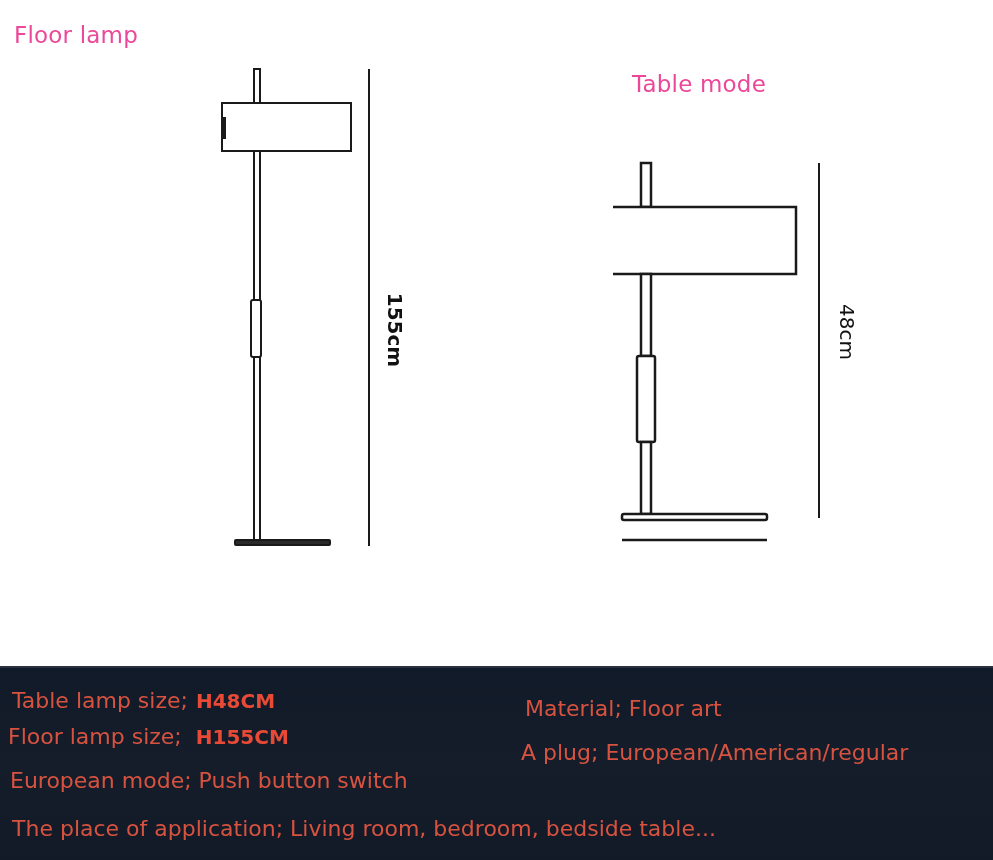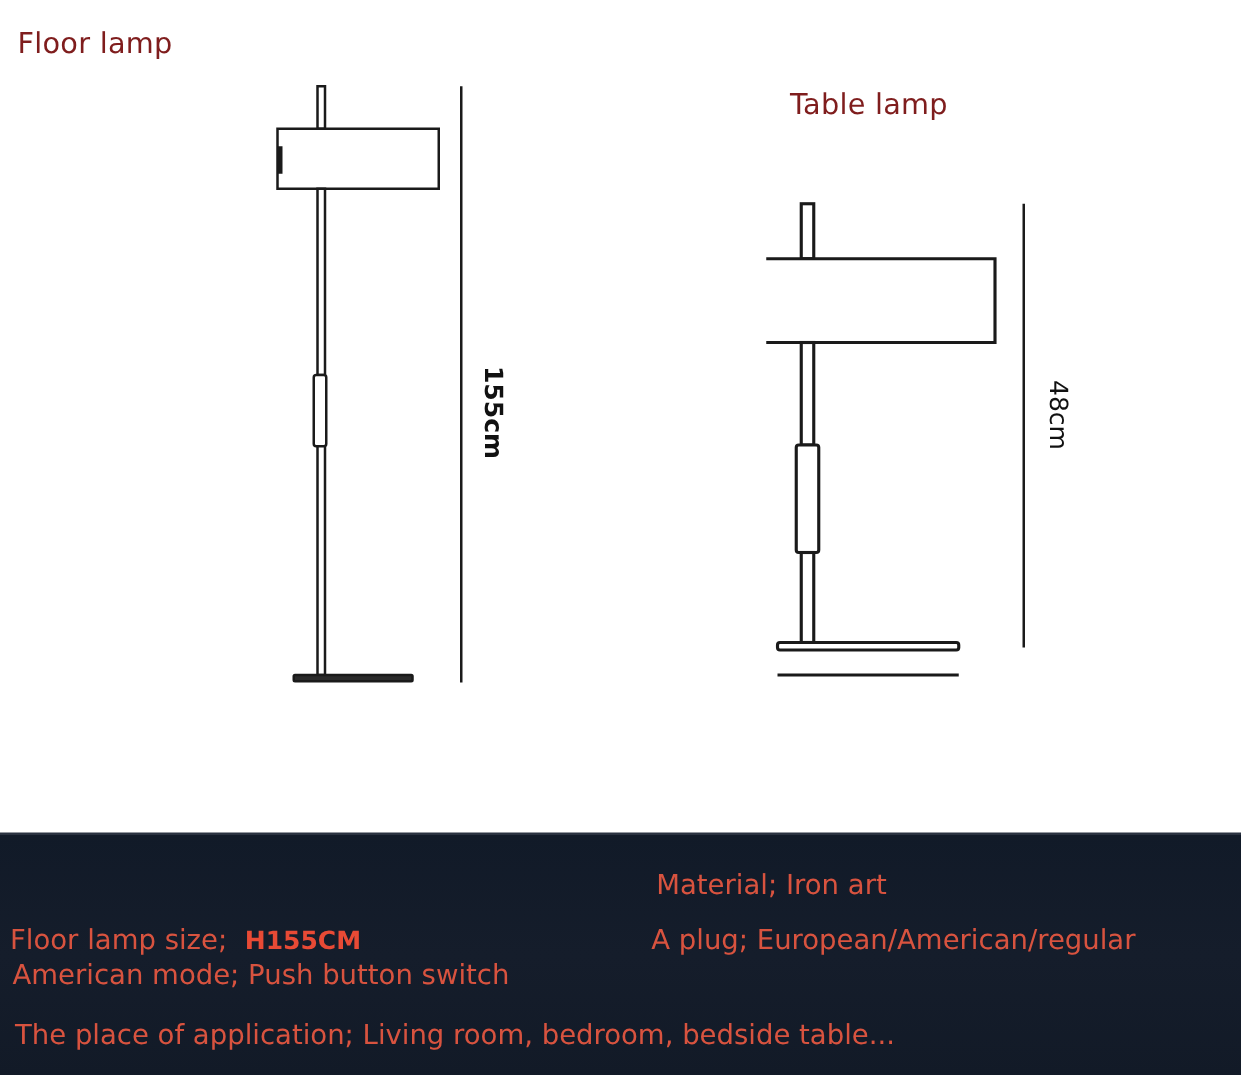--- a/index.html
+++ b/index.html
@@ -2,21 +2,21 @@
 <html><head>
   <meta charset="utf-8">
   <style>
     html, body { margin: 0; padding: 0; }
     body {
       width: 993px; height: 860px; position: relative; overflow: hidden;
       background: #ffffff;
       font-family: "DejaVu Sans", sans-serif;
     }
     .title {
-      position: absolute; color: #7f1d1d; font-size: 23px;
+      position: absolute; color: #ec4899; font-size: 23px;
       font-family: "DejaVu Sans", sans-serif; letter-spacing: 0.2px;
     }
     #floor-title { left: 14px; top: 22px; }
     #table-title { left: 632px; top: 71px; }
     svg.drawing { position: absolute; left: 0; top: 0; }
     .dim-label {
       position: absolute; font-size: 20px; color: #111;
       transform-origin: center center;
     }
     #floor-dim {
@@ -31,31 +31,31 @@
       position: absolute; left: 0; top: 666px; width: 993px; height: 194px;
       background: linear-gradient(180deg, #111a28 0%, #151d2b 50%, #121a27 100%);
       border-top: 2px solid #2a3240;
     }
     .spec {
       position: absolute; color: #d8533f; font-size: 22px; white-space: nowrap;
       font-family: "DejaVu Sans", sans-serif;
     }
     .spec .val { font-weight: bold; color: #e84a35; font-size: 20px; margin-left: 8px; }
     #spec-table { left: 12px; top: 20px; }
-    #spec-floor { left: 8px; top: 72px; text-align: center; }
+    #spec-floor { left: 8px; top: 56px; text-align: center; }
     #spec-control { left: 10px; top: 100px; }
     #spec-place { left: 12px; top: 148px; text-align: right; }
     #spec-material { left: 525px; top: 28px; }
     #spec-plug { left: 521px; top: 72px; text-align: right; }
   </style>
 </head>
 <body>
 
 <div id="floor-title" class="title">Floor lamp</div>
-<div id="table-title" class="title">Table lamp</div>
+<div id="table-title" class="title">Table mode</div>
 
 <svg class="drawing" width="993" height="666" viewBox="0 0 993 666">
 
   <g stroke="#1a1a1a" stroke-width="2" fill="#fff">
 
     <rect x="254" y="69" width="6" height="34"></rect>
 
     <rect x="222" y="103" width="129" height="48"></rect>
     <rect x="222" y="117" width="4" height="22" fill="#1a1a1a" stroke="none"></rect>
 
@@ -87,20 +87,23 @@
     <line x1="622" y1="540" x2="767" y2="540"></line>
 
     <line x1="819" y1="163" x2="819" y2="518" stroke-width="2"></line>
   </g>
 </svg>
 
 <div id="floor-dim" class="dim-label">155cm</div>
 <div id="table-dim" class="dim-label">48cm</div>
 
 <div class="spec-panel">
+  <div id="spec-table" class="spec">
+    <span>Table lamp size;</span><span class="val">H48CM</span>
+  </div>
   <div id="spec-floor" class="spec">
     <span>Floor lamp size;</span><span class="val" style="margin-left:14px">H155CM</span>
   </div>
-  <div id="spec-control" class="spec">American mode; Push button switch</div>
+  <div id="spec-control" class="spec">European mode; Push button switch</div>
   <div id="spec-place" class="spec">The place of application; Living room, bedroom, bedside table...</div>
-  <div id="spec-material" class="spec">Material; Iron art</div>
+  <div id="spec-material" class="spec">Material; Floor art</div>
   <div id="spec-plug" class="spec">A plug; European/American/regular</div>
 </div>
 
 </body></html>

